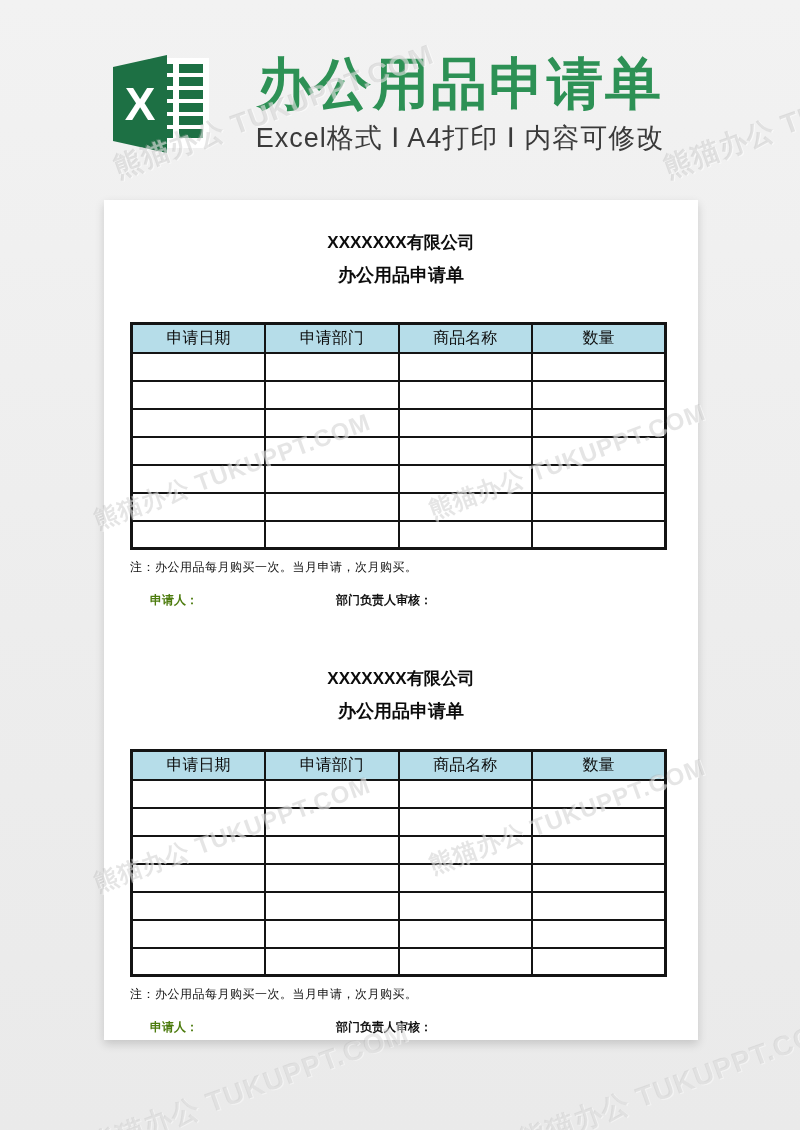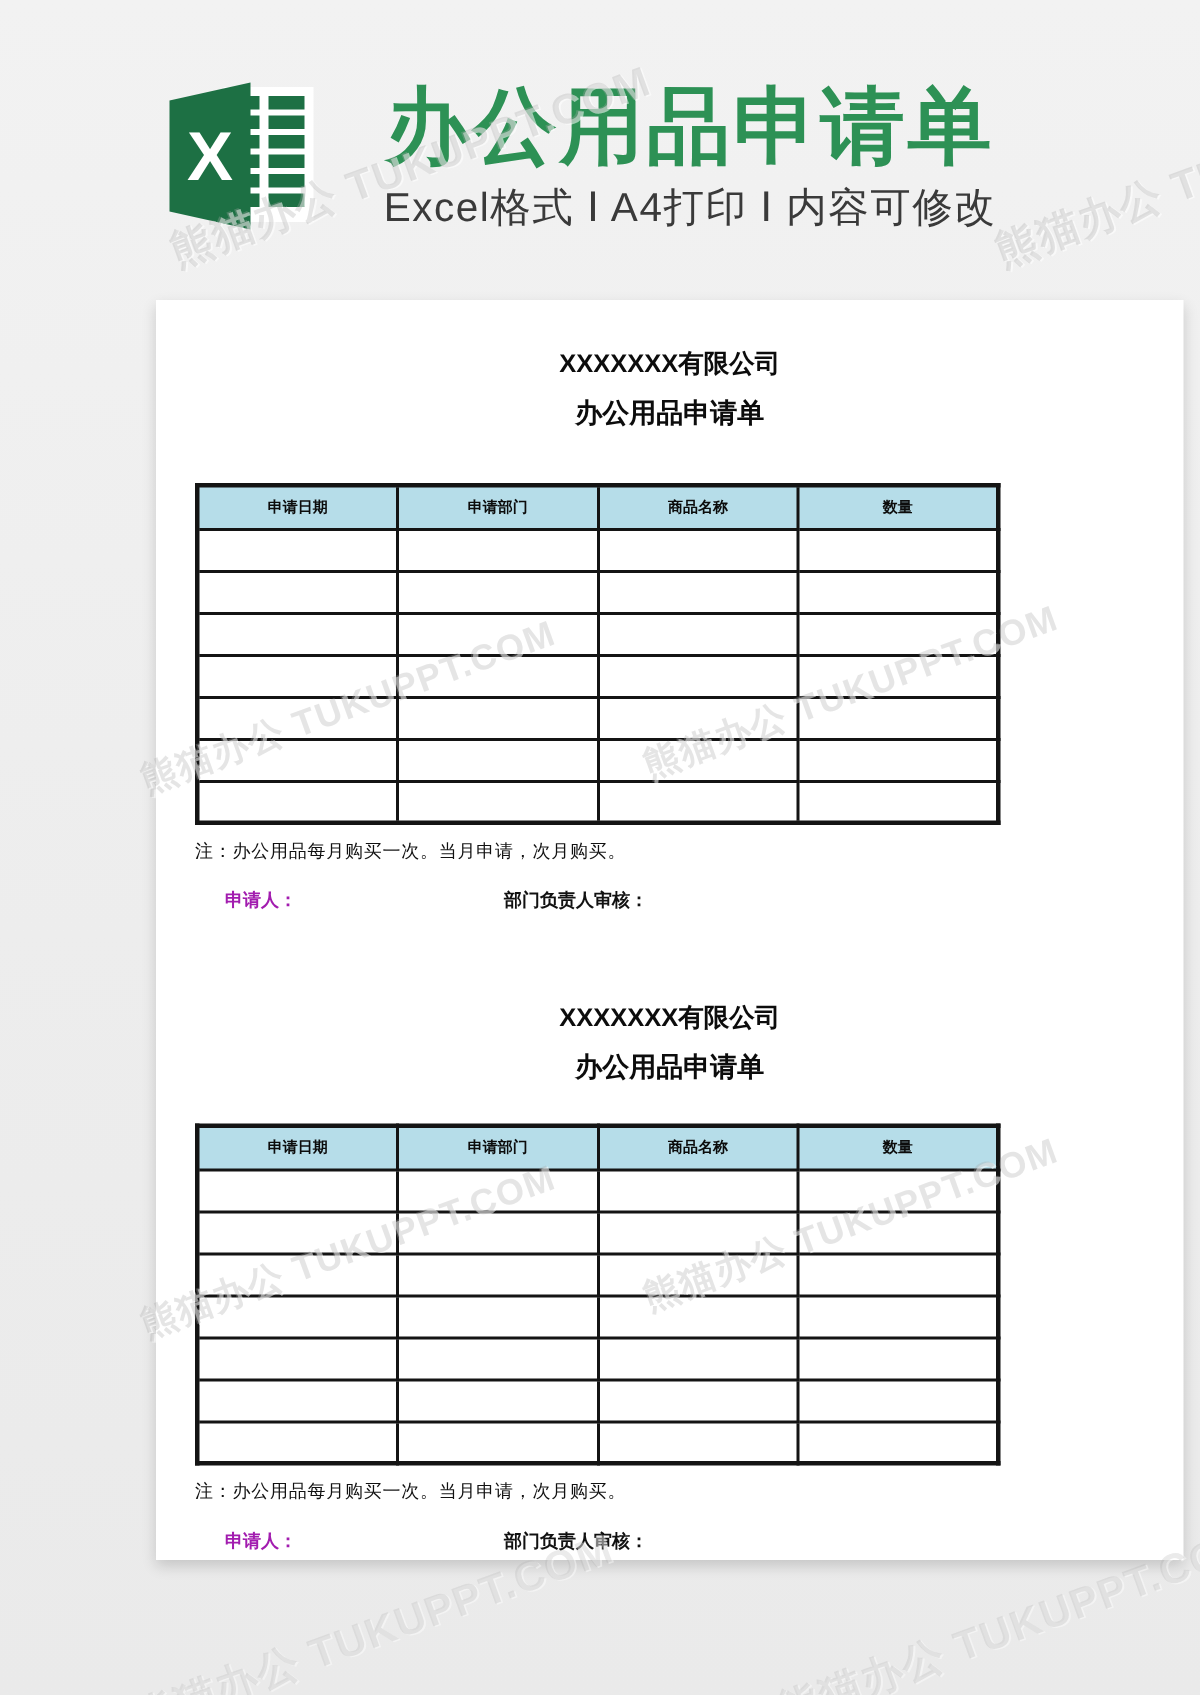--- a/index.html
+++ b/index.html
@@ -21,48 +21,48 @@
     font-size: 56px; font-weight: bold; letter-spacing: 2px;
     color: var(--accent-green, #2d9155); line-height: 64px; white-space: nowrap;
   }
   .sub-title {
     margin-top: 4px; font-size: 27px; font-weight: normal; letter-spacing: 1px;
     color: #3a3a3a; white-space: nowrap;
   }
 
   
   .paper {
-    position: absolute; left: 104px; top: 200px; width: 685px; height: 840px;
+    position: absolute; left: 104px; top: 200px; width: 594px; height: 840px;
     background: #ffffff; box-shadow: 0 4px 9px rgba(0,0,0,0.16); z-index: 2;
   }
   .company-title { text-align: center; font-size: 17px; font-weight: bold; color: #0c0c0c; }
   .form-title    { text-align: center; font-size: 18px; font-weight: bold; color: #0c0c0c; margin-top: 9px; }
   .form-1 .company-title { padding-top: 31px; }
   .form-2 .company-title { padding-top: 57px; }
 
   table.req-table {
     width: 537px; margin-left: 26px; border-collapse: collapse;
     background: transparent; table-layout: fixed;
   }
   .form-1 table.req-table { margin-top: 35px; }
   .form-2 table.req-table { margin-top: 26px; }
   table.req-table { border: 3px solid #141414; }
   table.req-table th, table.req-table td { border: 2px solid #141414; }
   table.req-table th {
     background: var(--header-blue, #b6dde9);
-    height: 29px; font-size: 10px; font-weight: bold; color: #0c0c0c; text-align: center;
+    height: 29px; font-size: 16px; font-weight: normal; color: #0c0c0c; text-align: center;
   }
   table.req-table td { height: 28px; background: transparent; }
 
   .note {
     margin: 9px 0 0 26px; font-size: 12px; font-weight: normal; color: #111;
     letter-spacing: 0.5px;
   }
   .sig-row { position: relative; height: 18px; margin-top: 16px; }
-  .sig-applicant  { position: absolute; left: 46px;  font-size: 12px; font-weight: bold; color: #a21caf; }
+  .sig-applicant  { position: absolute; left: 46px;  font-size: 12px; font-weight: bold; color: #4d7c0f; }
   .sig-supervisor { position: absolute; left: 232px; font-size: 12px; font-weight: bold; color: #111; }
 
   
   .watermark {
     position: absolute; z-index: 5; pointer-events: none;
     font-size: 24px; font-weight: bold; letter-spacing: 1px; white-space: nowrap;
     color: rgba(170,170,170,0.30);
     text-shadow: 1px 1px 0 rgba(255,255,255,0.55);
     transform: rotate(-20deg); transform-origin: left center;
   }

